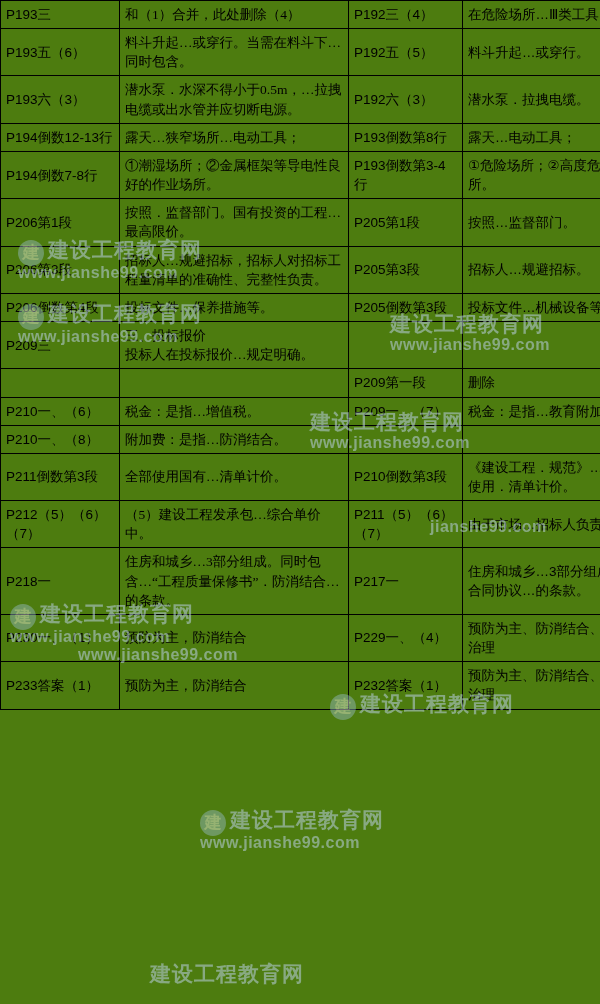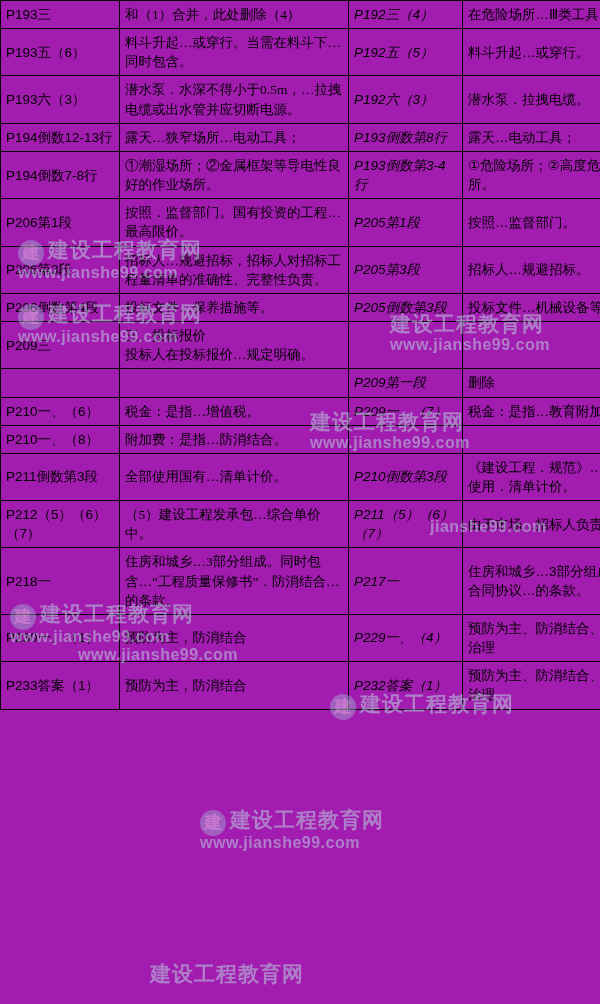--- a/index.html
+++ b/index.html
@@ -9,41 +9,41 @@
   }
   body {
     width: 600px;
     font-family: "Liberation Sans", "DejaVu Sans", sans-serif;
   }
   #page {
     position: relative;
     width: 600px;
     height: 1004px;
     overflow: hidden;
-    background: #a21caf;
+    background: #4d7c0f;
   }
   table.cmp {
     border-collapse: collapse;
     width: 600px;
     table-layout: fixed;
   }
   table.cmp td {
     border: 1px solid #000;
     vertical-align: middle;
     padding: 4px 5px;
     font-size: 13.5px;
     line-height: 1.42;
     color: #000;
     word-wrap: break-word;
     overflow-wrap: break-word;
     background: transparent;
   }
   td.c0 { width: 108px; }
   td.c1 { width: 218px; font-family: Liberation Serif, serif; }
-  td.c2 { width: 103px; font-style: italic; }
+  td.c2 { width: 103px; }
   td.c3 { width: 167px; }
 
   
   .wm {
     position: absolute;
     pointer-events: none;
     user-select: none;
     color: #b9cfe0;
     opacity: 0.55;
     font-family: "Liberation Sans", "DejaVu Sans", sans-serif;

